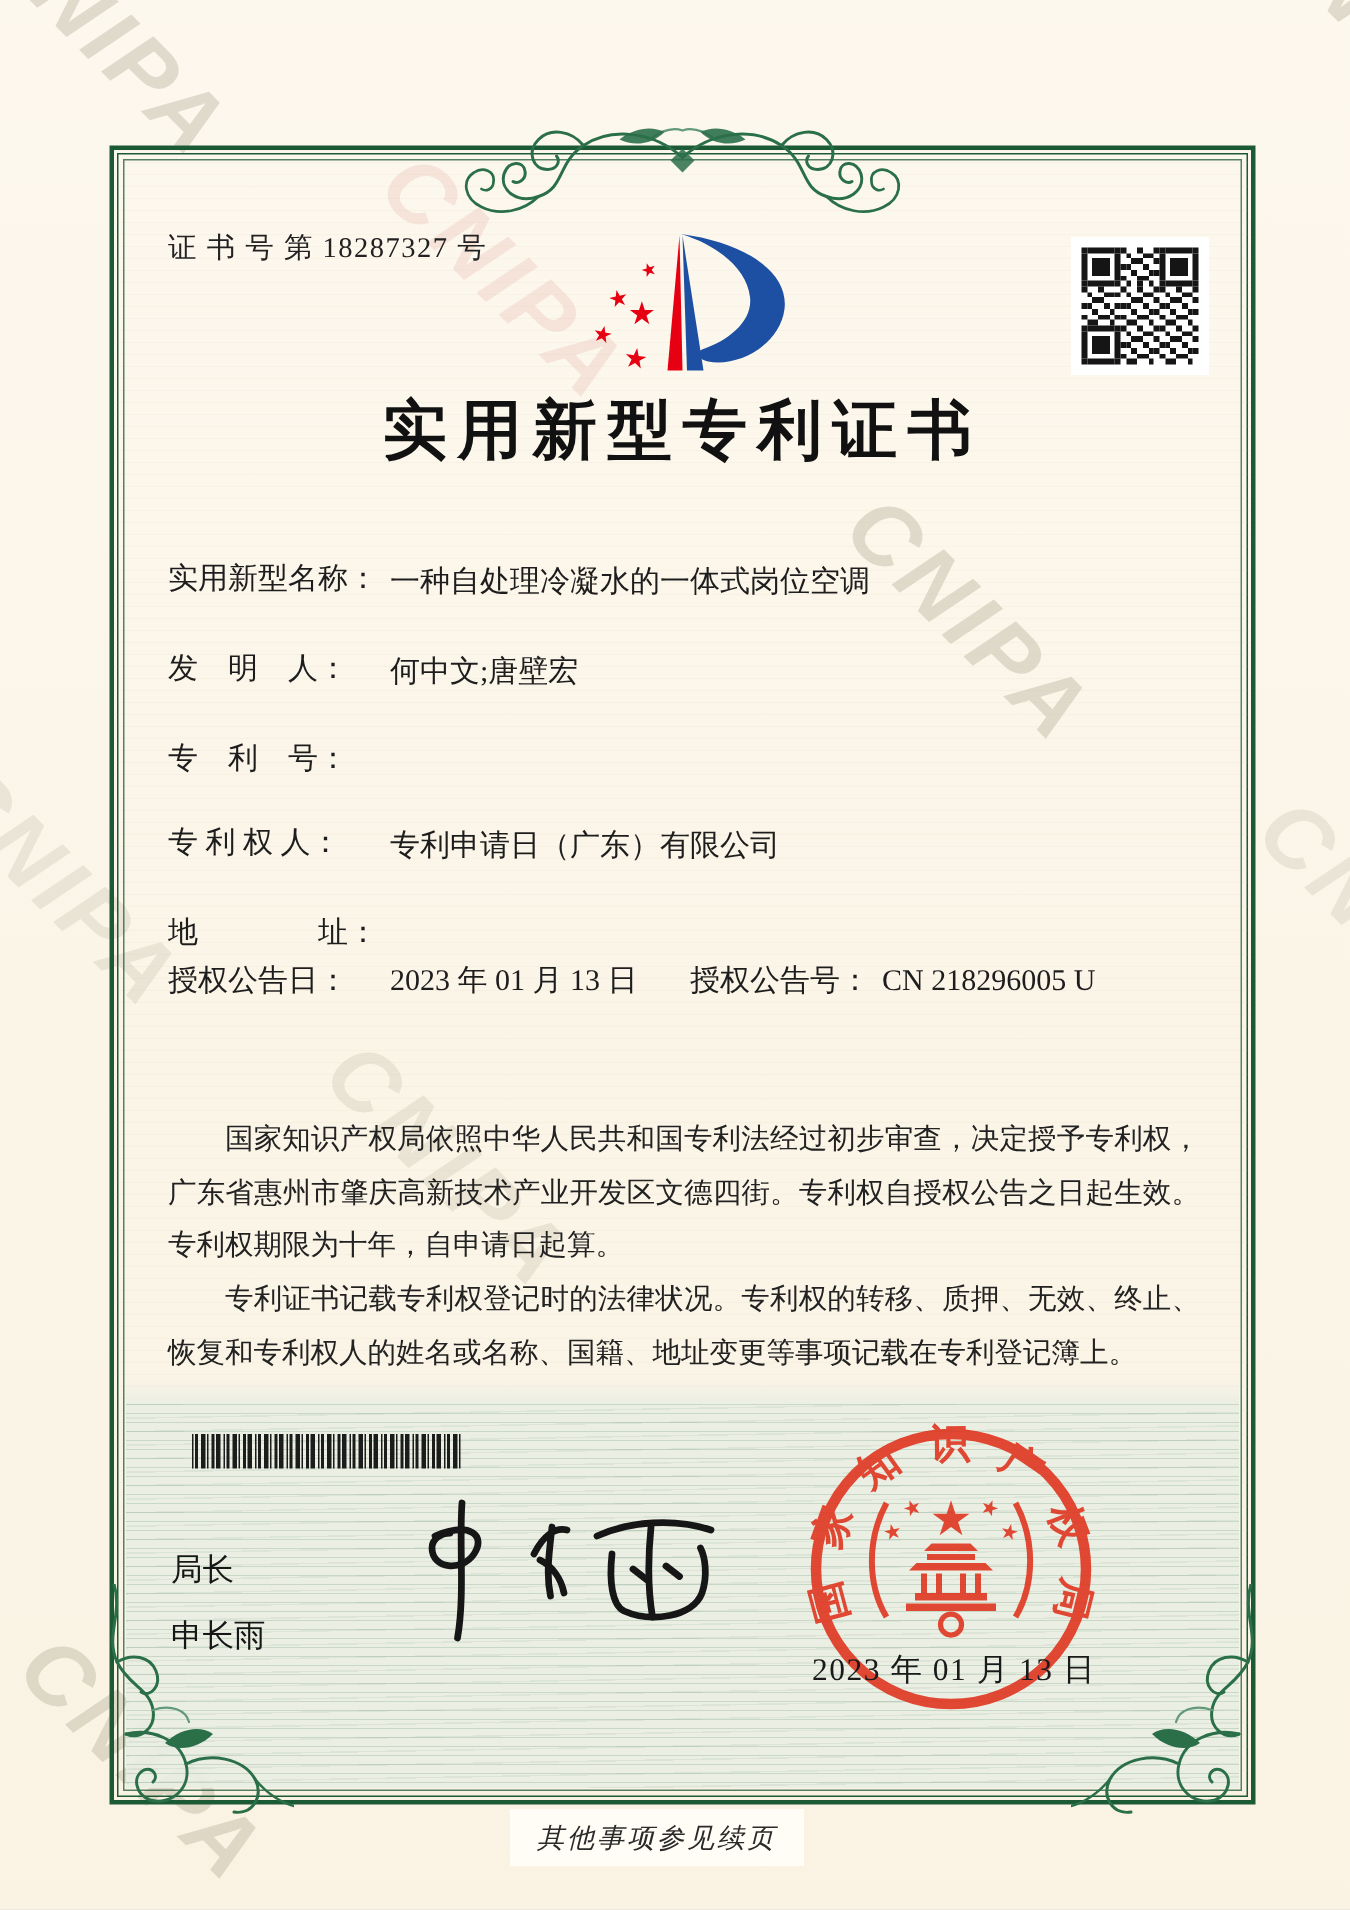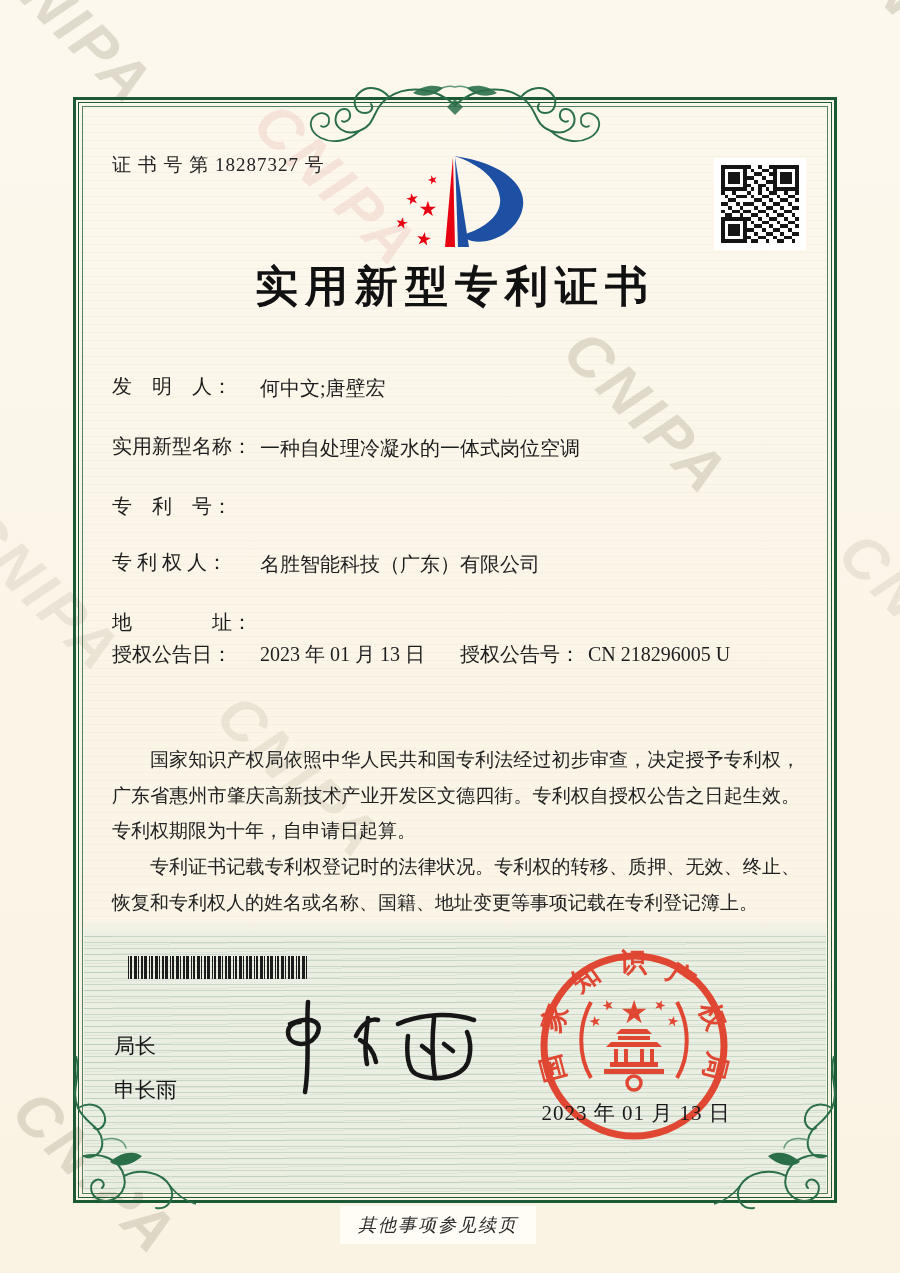--- a/index.html
+++ b/index.html
@@ -549,33 +549,33 @@
             <i></i>
             <i class="on"></i>
             <i></i>
           </div>
       </div>
 
       <div class="title">实用新型专利证书</div>
 
       <div class="fields">
         <div class="field-row">
+          <span class="field-label">实用新型名称：</span>
+          <span class="field-value">一种自处理冷凝水的一体式岗位空调</span>
+        </div>
+        <div class="field-row">
           <span class="field-label">发　明　人：</span>
           <span class="field-value">何中文;唐壁宏</span>
-        </div>
-        <div class="field-row">
-          <span class="field-label">实用新型名称：</span>
-          <span class="field-value">一种自处理冷凝水的一体式岗位空调</span>
         </div>
         <div class="field-row">
           <span class="field-label">专　利　号：</span>
         </div>
         <div class="field-row">
           <span class="field-label">专 利 权 人：</span>
-          <span class="field-value">名胜智能科技（广东）有限公司</span>
+          <span class="field-value">专利申请日（广东）有限公司</span>
         </div>
         <div class="field-row row-addr">
           <span class="field-label">地　　　　址：</span>
         </div>
         <div class="field-row grant-row">
           <span class="field-label">授权公告日：</span>
           <span class="g-date">2023 年 01 月 13 日</span>
           <span class="g-label2">授权公告号：</span>
           <span>CN 218296005 U</span>
         </div>

